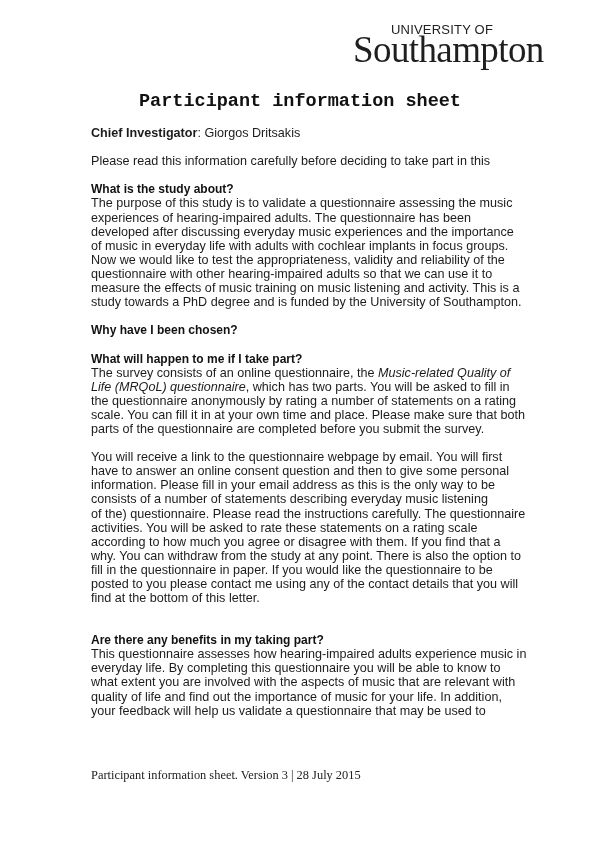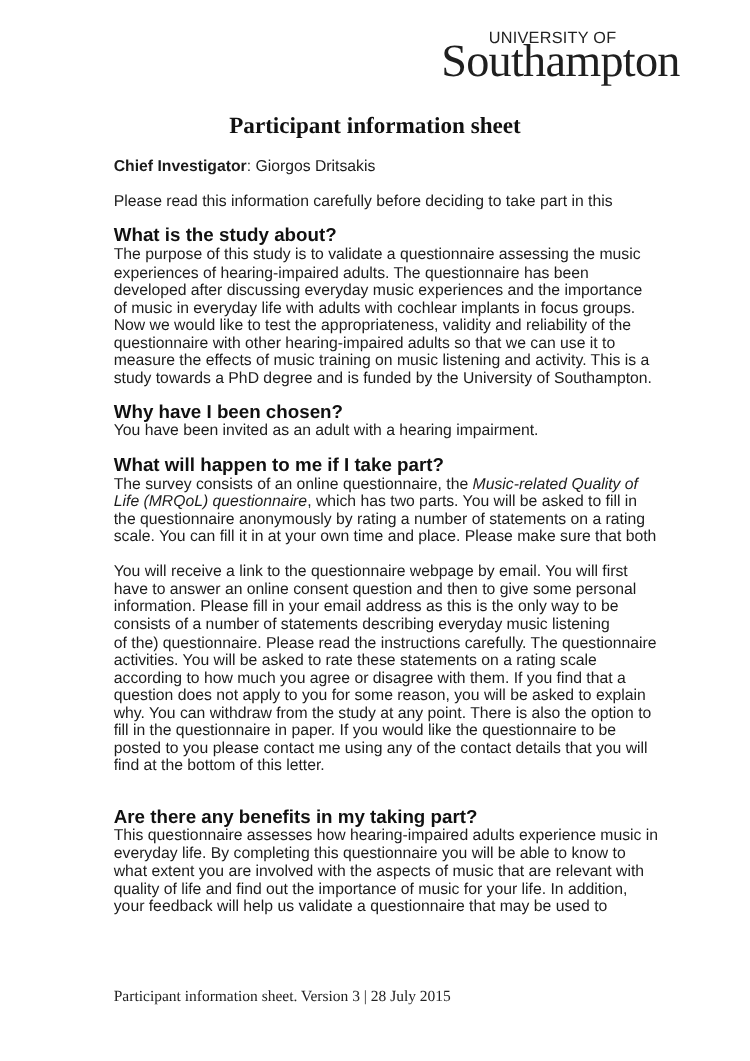--- a/index.html
+++ b/index.html
@@ -1,26 +1,26 @@
 <!DOCTYPE html>
 <html><head>
 <meta charset="utf-8">
 <style>
   html, body { margin: 0; padding: 0; background: #ffffff; }
   body { width: 600px; height: 849px; position: relative; overflow: hidden; color: #1a1a1a; }
   .logo { position: absolute; left: 317px; top: 14px; width: 200px; height: 80px; text-align: center; }
   .logo .top { position: absolute; left: 74px; top: 8px; font-family: "Liberation Sans", sans-serif; font-size: 13px; letter-spacing: 0.2px; color: #222; }
   .logo .main { position: absolute; left: 0; top: 14px; font-family: Liberation Serif, serif; font-size: 37px; letter-spacing: -0.6px; color: #1f1f1f; margin-left: 36px; }
-  .title { position: absolute; left: 0; width: 600px; top: 91px; text-align: center; font-family: Liberation Serif, serif; font-weight: bold; font-size: 18.5px; color: #111; }
+  .title { position: absolute; left: 0; width: 600px; top: 91px; text-align: center; font-family: Liberation Mono, monospace; font-weight: bold; font-size: 18.5px; color: #111; }
   .content { position: absolute; left: 91px; top: 126px; width: 430px; font-family: "Liberation Sans", sans-serif; font-size: 12.6px; line-height: 14.1px; color: #1c1c1c; }
   .content p { margin: 0; }
-  .content h3 { margin: 0; font-size: 15px; font-weight: bold; color: #111; }
+  .content h3 { margin: 0; font-size: 12px; font-weight: bold; color: #111; }
   .gap { height: 14.1px; }
   .gap2 { height: 28px; }
-  .footer { position: absolute; left: 91px; top: 790px; font-family: "Liberation Serif", serif; font-size: 12.4px; color: #222; }
+  .footer { position: absolute; left: 91px; top: 768px; font-family: "Liberation Serif", serif; font-size: 12.4px; color: #222; }
   .line { white-space: nowrap; display: block; }
 </style>
 </head>
 <body>
 
 <div class="logo">
   <span class="top">UNIVERSITY OF</span>
   <span class="main">Southampton</span>
 </div>
 
@@ -41,42 +41,39 @@
     <span class="line">developed after discussing everyday music experiences and the importance</span>
     <span class="line">of music in everyday life with adults with cochlear implants in focus groups.</span>
     <span class="line">Now we would like to test the appropriateness, validity and reliability of the</span>
     <span class="line">questionnaire with other hearing-impaired adults so that we can use it to</span>
     <span class="line">measure the effects of music training on music listening and activity. This is a</span>
     <span class="line">study towards a PhD degree and is funded by the University of Southampton.</span>
   </p>
   <div class="gap"></div>
 
   <h3>Why have I been chosen?</h3>
-  <p>
-    <span class="line">You have been invited as an adult with a hearing impairment.</span>
-  </p>
   <div class="gap"></div>
 
   <h3>What will happen to me if I take part?</h3>
   <p>
     <span class="line"><span>The survey consists of an online questionnaire, the </span><i>Music-related Quality of</i></span>
     <span class="line"><i>Life (MRQoL) questionnaire</i><span>, which has two parts. You will be asked to fill in</span></span>
     <span class="line">the questionnaire anonymously by rating a number of statements on a rating</span>
     <span class="line">scale. You can fill it in at your own time and place. Please make sure that both</span>
+    <span class="line">parts of the questionnaire are completed before you submit the survey.</span>
   </p>
   <div class="gap"></div>
   <p>
     <span class="line">You will receive a link to the questionnaire webpage by email. You will first</span>
     <span class="line">have to answer an online consent question and then to give some personal</span>
     <span class="line">information. Please fill in your email address as this is the only way to be</span>
     <span class="line">consists of a number of statements describing everyday music listening</span>
     <span class="line">of the) questionnaire. Please read the instructions carefully. The questionnaire</span>
     <span class="line">activities. You will be asked to rate these statements on a rating scale</span>
     <span class="line">according to how much you agree or disagree with them. If you find that a</span>
-    <span class="line">question does not apply to you for some reason, you will be asked to explain</span>
     <span class="line">why. You can withdraw from the study at any point. There is also the option to</span>
     <span class="line">fill in the questionnaire in paper. If you would like the questionnaire to be</span>
     <span class="line">posted to you please contact me using any of the contact details that you will</span>
     <span class="line">find at the bottom of this letter.</span>
   </p>
   <div class="gap2"></div>
 
   <h3>Are there any benefits in my taking part?</h3>
   <p>
     <span class="line">This questionnaire assesses how hearing-impaired adults experience music in</span>

